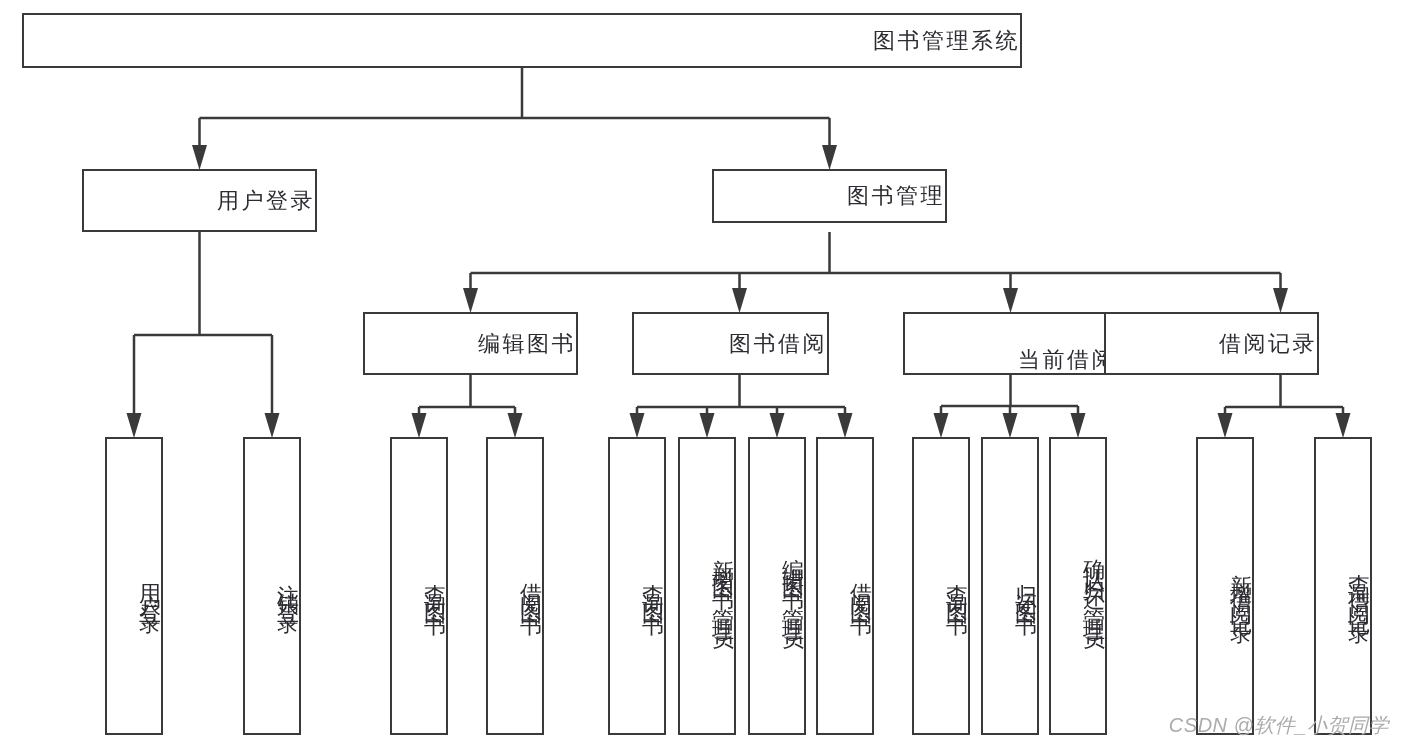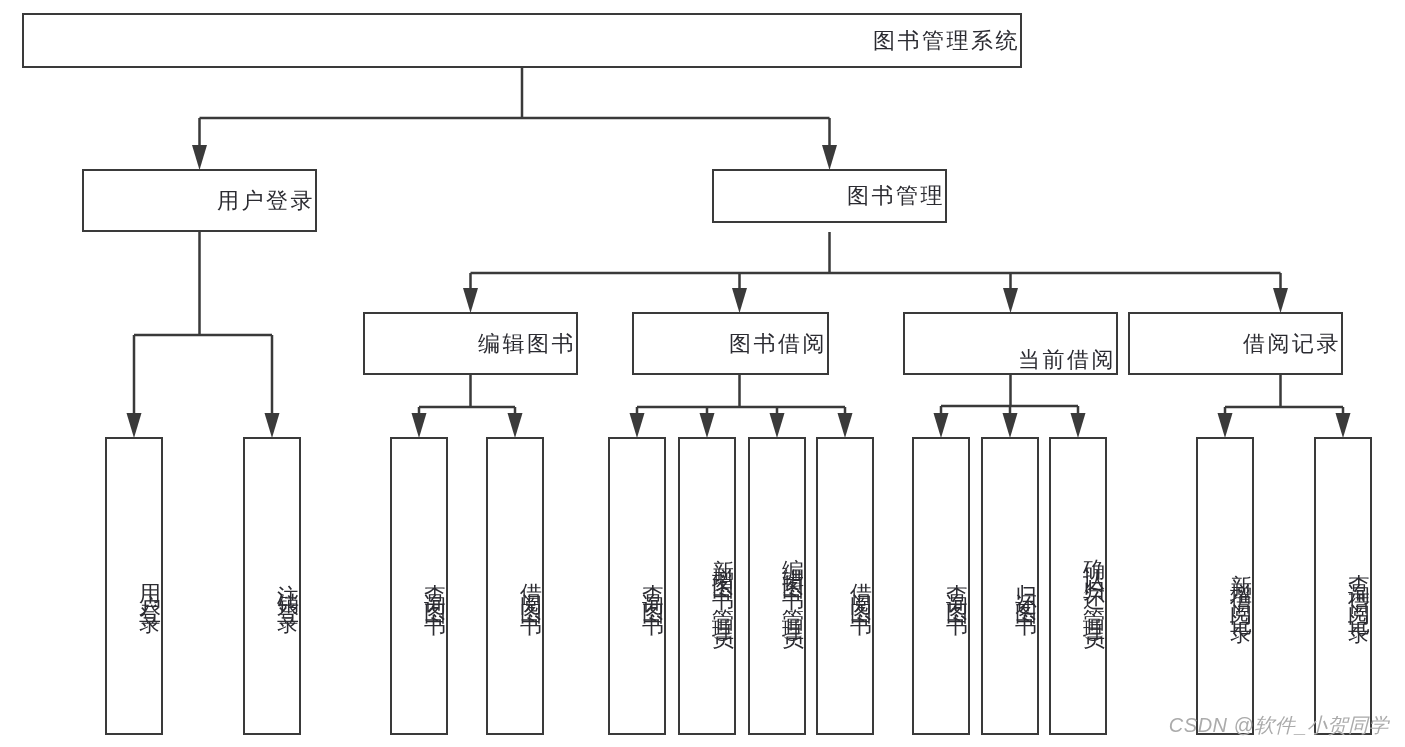--- a/index.html
+++ b/index.html
@@ -96,21 +96,21 @@
     </div>
     <div class="box h" style="left: 363px; top: 312px; width: 215px; height: 63px; border-color: rgb(58, 58, 58); background: rgb(255, 255, 255);">
       <span class="lbl" style="color: rgb(43, 43, 49);">编辑图书</span>
     </div>
     <div class="box h" style="left: 632px; top: 312px; width: 197px; height: 63px; border-color: rgb(58, 58, 58); background: rgb(255, 255, 255);">
       <span class="lbl" style="color: rgb(43, 43, 49);">图书借阅</span>
     </div>
     <div class="box h" style="left: 903px; top: 312px; width: 215px; height: 63px; border-color: rgb(58, 58, 58); background: rgb(255, 255, 255);">
       <span class="lbl" style="color: rgb(43, 43, 49); margin-top: 33px;">当前借阅</span>
     </div>
-    <div class="box h" style="left: 1128px; top: 312px; width: 215px; height: 63px; border-color: rgb(58, 58, 58); background: rgb(255, 255, 255);">
+    <div class="box h" style="left: 1104px; top: 312px; width: 215px; height: 63px; border-color: rgb(58, 58, 58); background: rgb(255, 255, 255);">
       <span class="lbl" style="color: rgb(43, 43, 49);">借阅记录</span>
     </div>
     <div class="box v" style="left: 105px; top: 437px; width: 58px; height: 298px; border-color: rgb(58, 58, 58); background: rgb(255, 255, 255);">
       <span class="lbl" style="color: rgb(43, 43, 49);">用户登录</span>
     </div>
     <div class="box v" style="left: 243px; top: 437px; width: 58px; height: 298px; border-color: rgb(58, 58, 58); background: rgb(255, 255, 255);">
       <span class="lbl" style="color: rgb(43, 43, 49);">注销登录</span>
     </div>
     <div class="box v" style="left: 390px; top: 437px; width: 58px; height: 298px; border-color: rgb(58, 58, 58); background: rgb(255, 255, 255);">
       <span class="lbl" style="color: rgb(43, 43, 49);">查询图书</span>

